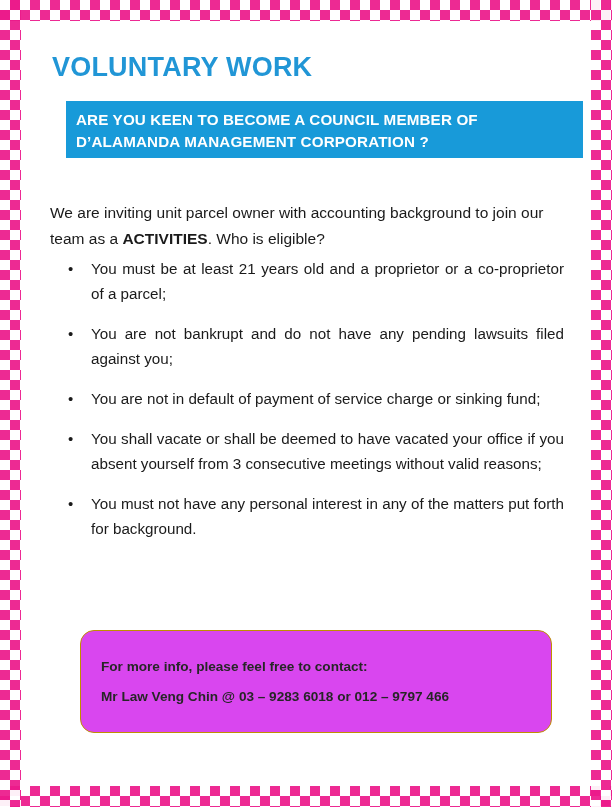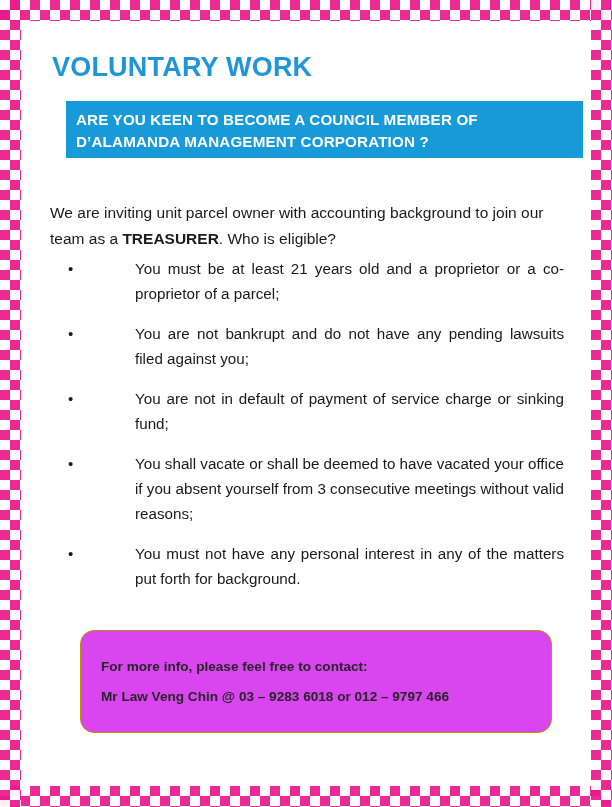--- a/index.html
+++ b/index.html
@@ -123,21 +123,21 @@
   }
   .bullet:last-child { margin-bottom: 0; }
   .bullet .dot {
     position: absolute;
     left: 4px;
     top: 0;
     font-size: 15px;
     line-height: 25px;
     color: #1a1a1a;
   }
-  .bullet .txt { display: block; margin-left: 44px; }
+  .bullet .txt { display: block; }
 
   .redbox {
     position: absolute;
     left: 50px;
     top: 558px;
     width: 512px;
     text-align: center;
     color: #fe0000;
     font-size: 15px;
     font-weight: bold;
@@ -181,21 +181,21 @@
 
   <div class="content">
 
     <div class="title">VOLUNTARY WORK</div>
 
     <div class="banner">
       <div class="line">ARE YOU KEEN TO BECOME A COUNCIL MEMBER OF</div>
       <div class="line">D’ALAMANDA MANAGEMENT CORPORATION ?</div>
     </div>
 
-    <div class="intro"><span>We are inviting unit parcel owner with accounting background to join our team as a </span><b>TREASURER</b><span>.  Who is eligible?</span></div>
+    <div class="intro"><span>We are inviting unit parcel owner with accounting background to join our team as a </span><b>ACTIVITIES</b><span>.  Who is eligible?</span></div>
 
     <div class="bullets">
       <div class="bullet">
         <span class="dot">•</span>
         <span class="txt">You must be at least 21 years old and a proprietor or a co-proprietor of a parcel;</span>
       </div>
       <div class="bullet">
         <span class="dot">•</span>
         <span class="txt">You are not bankrupt and do not have any pending lawsuits filed against you;</span>
       </div>

